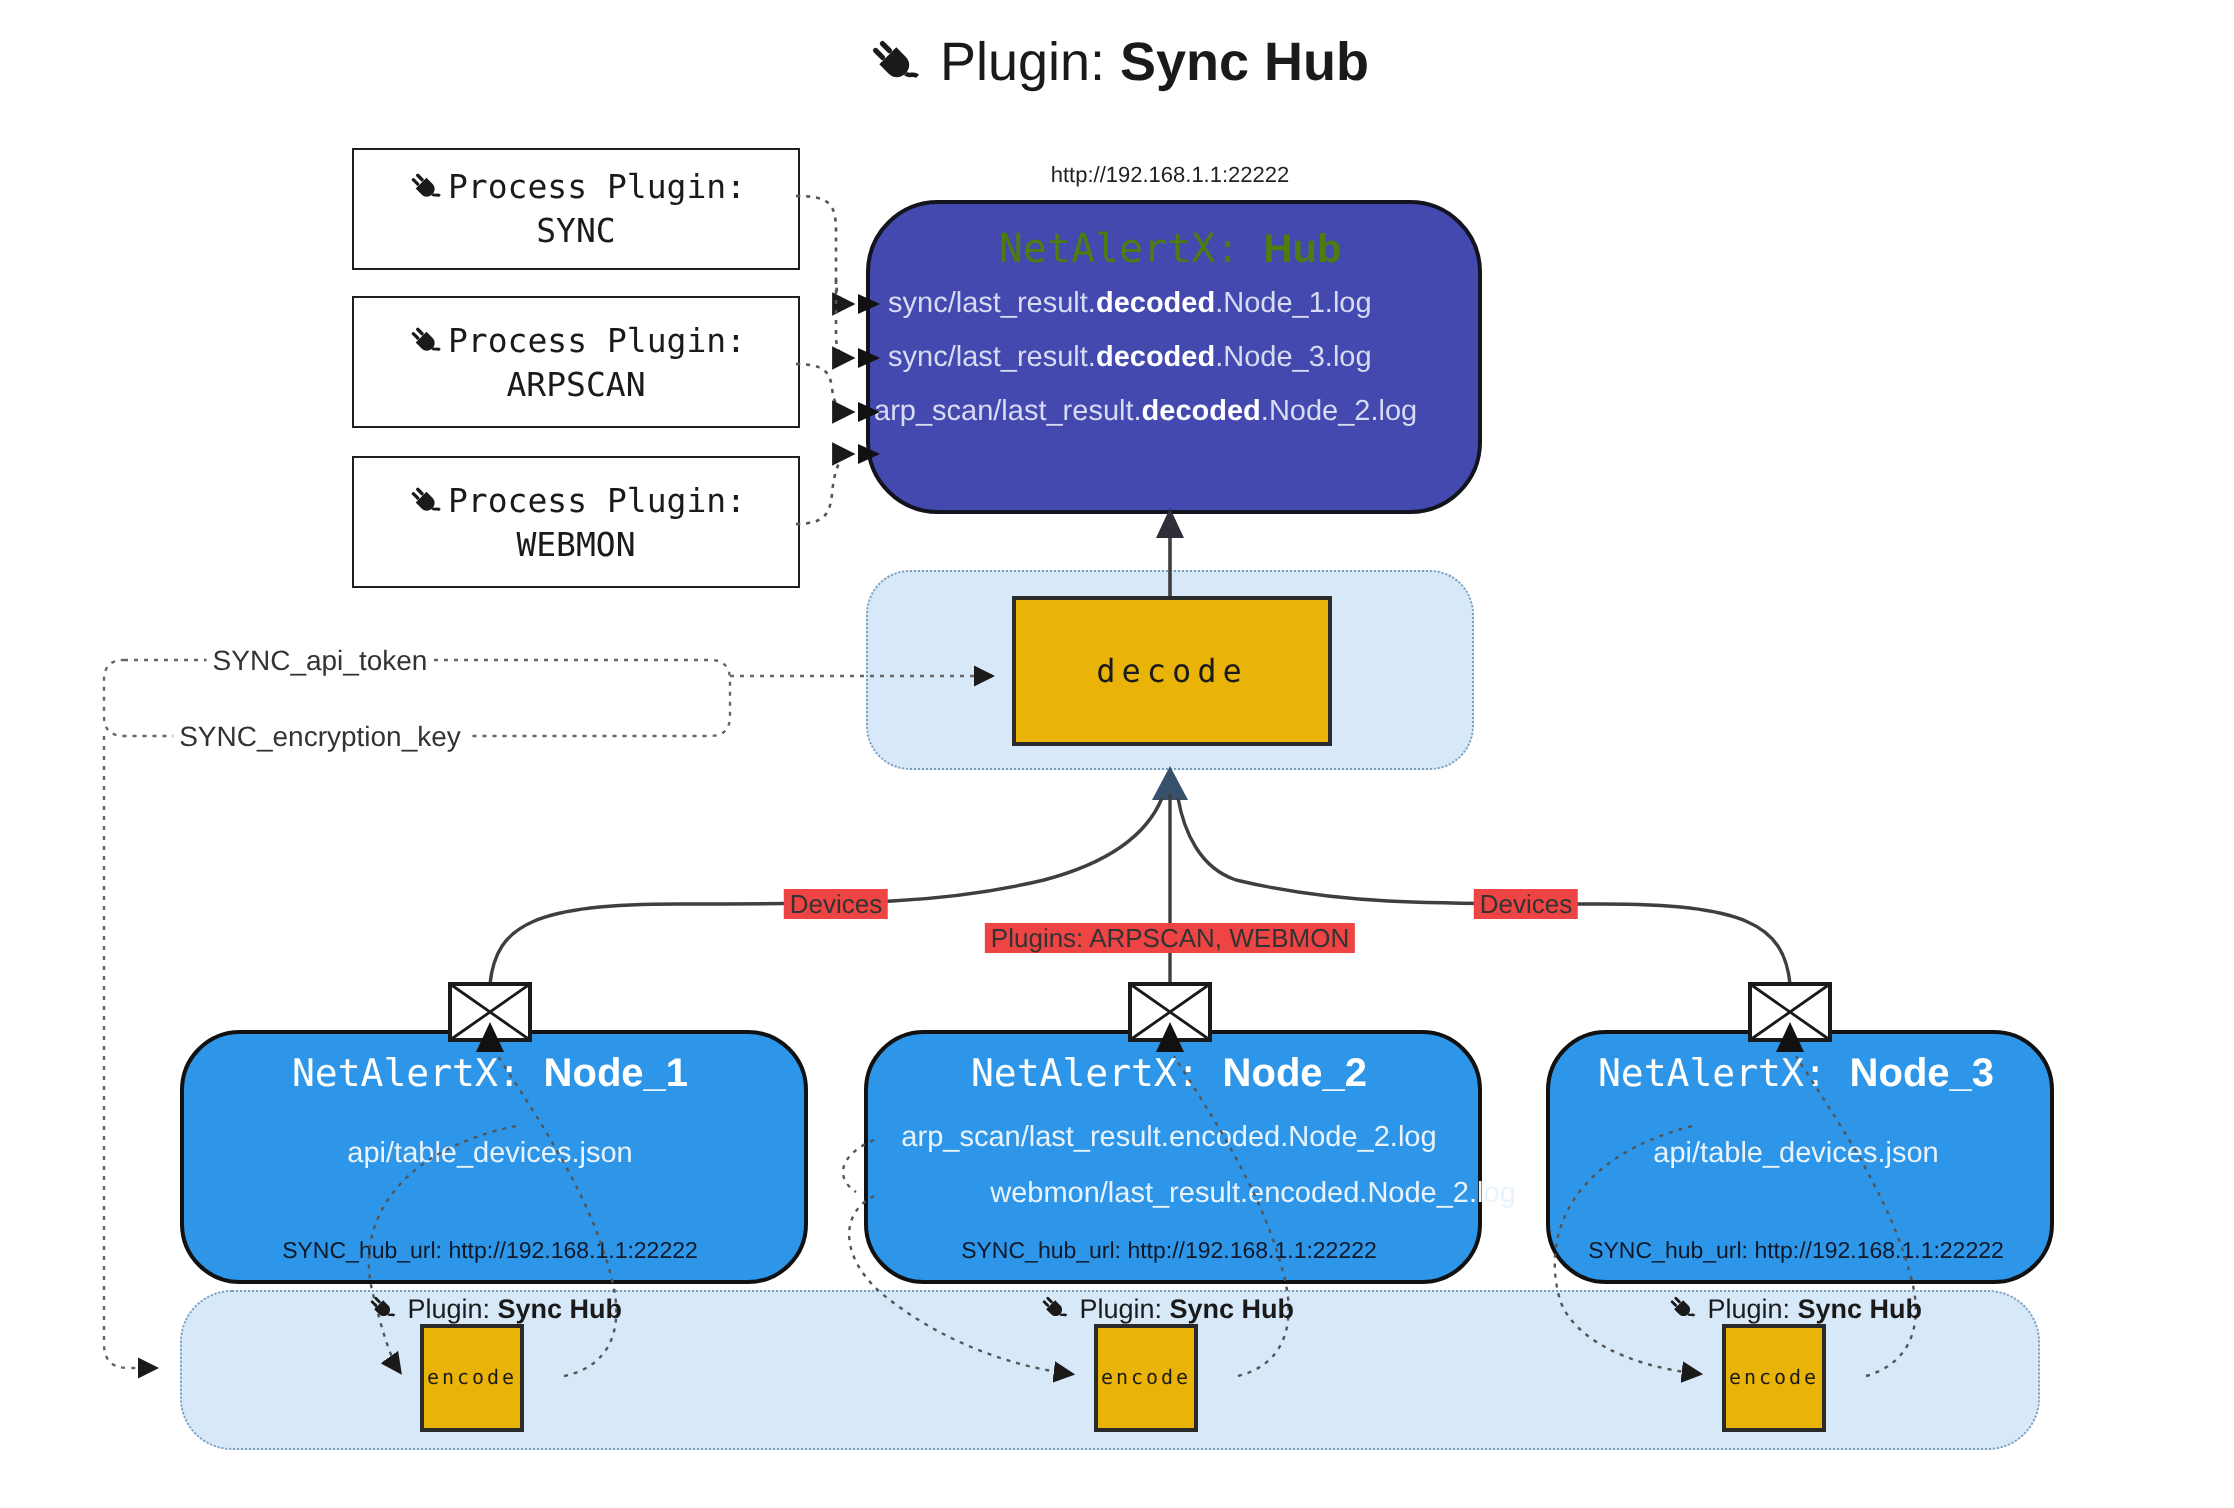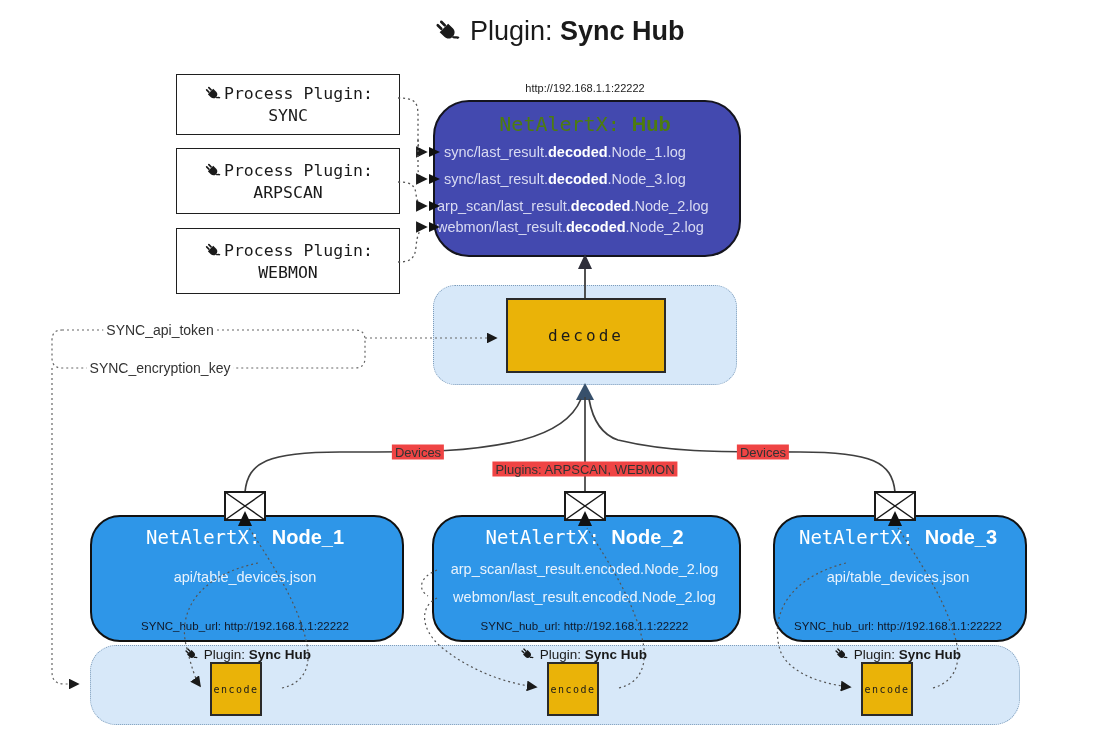--- a/index.html
+++ b/index.html
@@ -98,36 +98,35 @@
   </div>
 
   <div class="abs hub-url z1">http://192.168.1.1:22222</div>
   <div class="abs hub z1"></div>
   <div class="abs hub-title z1">
     <span class="pre">NetAlertX: </span><span class="name">Hub</span>
   </div>
   <div class="abs hub-file z1" style="top:144px;"><span>sync/last_result.</span><b>decoded</b><span>.Node_1.log</span></div>
   <div class="abs hub-file z1" style="top:171px;"><span>sync/last_result.</span><b>decoded</b><span>.Node_3.log</span></div>
   <div class="abs hub-file z1" style="top:198px;left:437px;"><span>arp_scan/last_result.</span><b>decoded</b><span>.Node_2.log</span></div>
-  <div class="abs hub-file z1" style="top:219px;left:437px;"><span>webmon/last_result.</span><b>decoded</b><span>.Node_2.log</span></div>
 
   <div class="abs decode-wrap z1"></div>
   <div class="abs white-box decode-box mono z1">decode</div>
 
   <div class="abs node z1" style="left:90px;width:310px;"></div>
   <div class="abs node z1" style="left:432px;width:305px;"></div>
   <div class="abs node z1" style="left:773px;width:250px;"></div>
 
   <div class="abs node-title z1" style="left:90px;width:310px;"><span class="pre">NetAlertX: </span><span class="name">Node_1</span></div>
   <div class="abs node-title z1" style="left:432px;width:305px;"><span class="pre">NetAlertX: </span><span class="name">Node_2</span></div>
   <div class="abs node-title z1" style="left:773px;width:250px;"><span class="pre">NetAlertX: </span><span class="name">Node_3</span></div>
 
   <div class="abs node-file z1" style="left:90px;width:310px;top:569px;">api/table_devices.json</div>
   <div class="abs node-file z1" style="left:432px;width:305px;top:561px;">arp_scan/last_result.encoded.Node_2.log</div>
-  <div class="abs node-file z1" style="left:432px;width:305px;top:589px;">webmon/last_result.encoded.Node_2.log</div>
+  <div class="abs node-file z1" style="left:432px;width:305px;top:589px;padding-left:42px;">webmon/last_result.encoded.Node_2.log</div>
   <div class="abs node-file z1" style="left:773px;width:250px;top:569px;">api/table_devices.json</div>
 
   <div class="abs node-url z1" style="left:90px;width:310px;top:620px;">SYNC_hub_url: http://192.168.1.1:22222</div>
   <div class="abs node-url z1" style="left:432px;width:305px;top:620px;">SYNC_hub_url: http://192.168.1.1:22222</div>
   <div class="abs node-url z1" style="left:773px;width:250px;top:620px;">SYNC_hub_url: http://192.168.1.1:22222</div>
 
   <div class="abs band z1"></div>
   <div class="abs white-box encode-box mono z1" style="left:210px;">encode</div>
   <div class="abs white-box encode-box mono z1" style="left:547px;">encode</div>
   <div class="abs white-box encode-box mono z1" style="left:861px;">encode</div>

